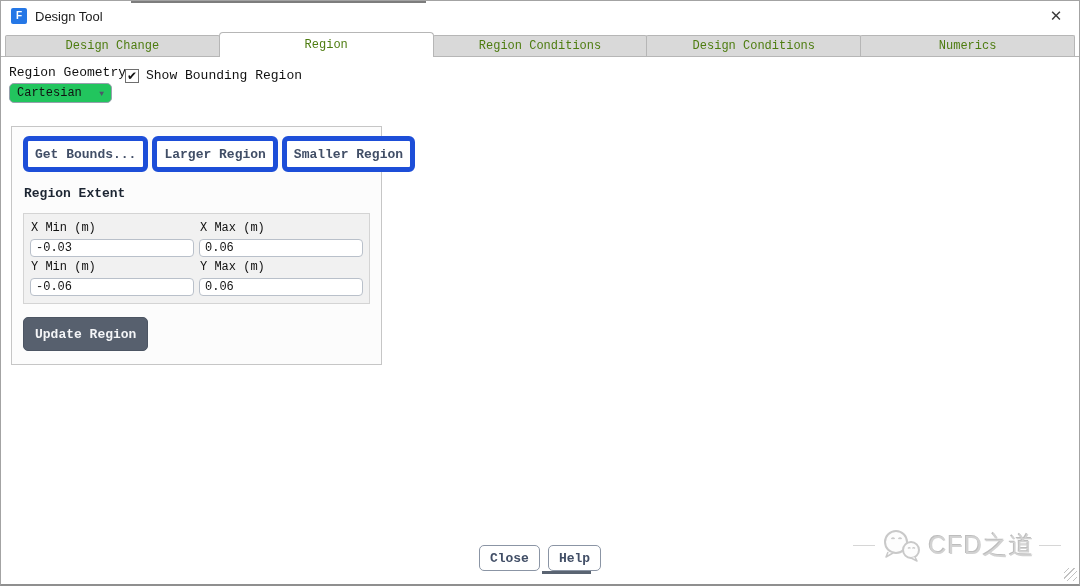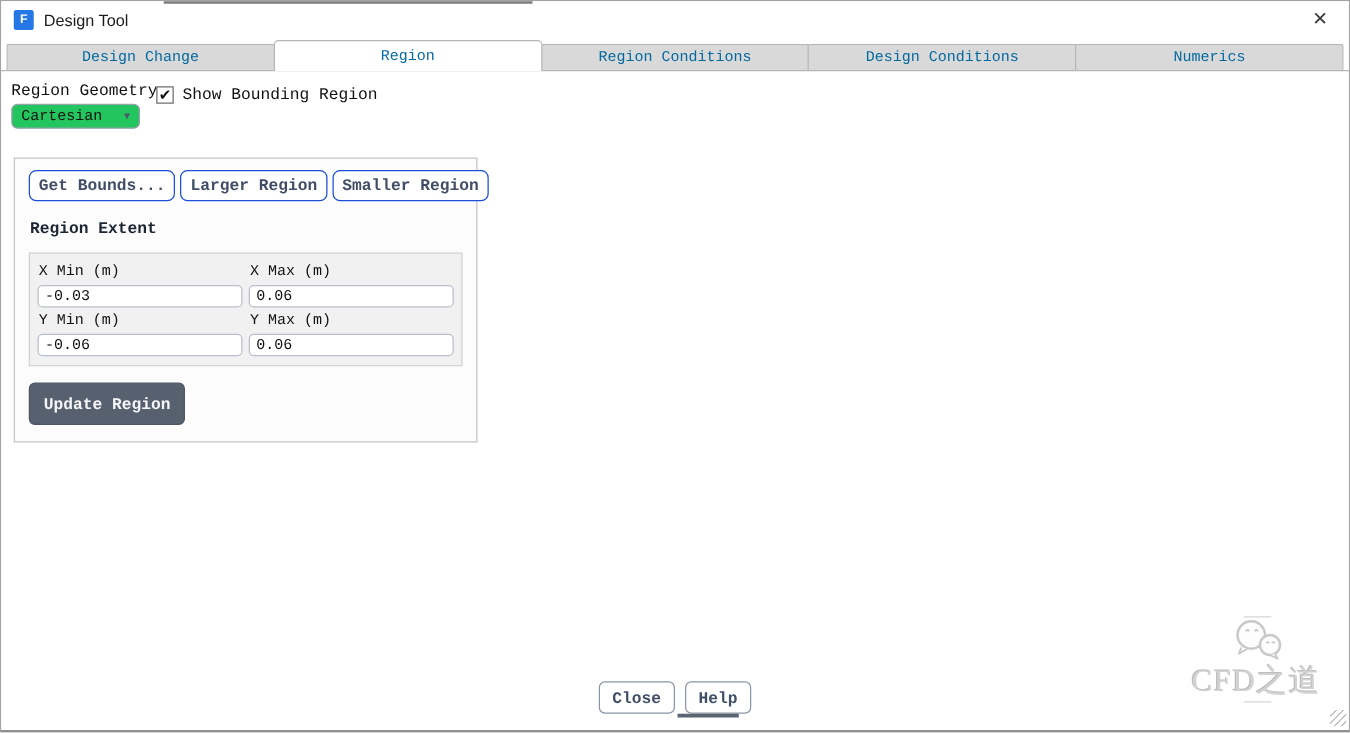--- a/index.html
+++ b/index.html
@@ -33,21 +33,21 @@
   
   .tabbar {
     display:flex; align-items:flex-end; height:26px; padding:0 4px;
     border-bottom:1px solid #b6b6b6; background:#ffffff; position:relative; z-index:1;
   }
   .tab {
     flex:1 1 0; height:21px; background:#d9d9d9;
     border:1px solid #b6b6b6; border-bottom:none; margin-left:-1px;
     border-radius:2px 2px 0 0;
     display:flex; align-items:center; justify-content:center;
-    font-size:12px; color:#0369a1; cursor:pointer; white-space:nowrap;
+    font-size:12px; color:#4d7c0f; cursor:pointer; white-space:nowrap;
   }
   .tab:first-child { margin-left:0; }
   .tab.active {
     background:#ffffff; height:25px; margin-bottom:-1px;
     border-radius:4px 4px 0 0; z-index:2; position:relative;
   }
 
   
   .content { position:absolute; left:0; top:57px; right:0; bottom:0; background:#fff; }
 
@@ -67,23 +67,23 @@
   }
   .check-label { font-size:13px; color:#111; margin-left:7px; }
 
   
   .groupbox {
     position:absolute; left:10px; top:68px; width:371px;
     border:1px solid #c6c6c6; background:#fcfcfc; padding:9px 11px 13px 11px;
   }
   .btn-row { display:flex; gap:4px; }
   .btn-outline {
-    background:#fff; border:1px solid #1d4ed8; border-radius:6px;
+    background:#fff; border:5px solid #1d4ed8; border-radius:6px;
     color:#414e66; font-weight:bold; font-size:13px;
-    padding:3px 7px; height:25px; white-space:nowrap; cursor:pointer;
+    padding:3px 7px; height:36px; white-space:nowrap; cursor:pointer;
     font-family:inherit;
   }
   .extent-title { margin:14px 0 5px 1px; font-weight:bold; font-size:13px; color:#1c2532; }
   .extent-panel {
     border:1px solid #d4d4d4; background:#f1f1f1; padding:4px 6px 7px 6px;
     display:grid; grid-template-columns:1fr 1fr; column-gap:5px;margin-top:12px;
   }
   .field-label { font-size:12px; color:#111; margin:3px 0 3px 1px; white-space:nowrap; }
   .field-input {
     width:100%; height:18px; background:#fff; border:1px solid #b9c0ca;
@@ -105,21 +105,21 @@
   .btn-footer {
     background:#fff; border:1px solid #8b95a5; border-radius:5px;
     color:#414e66; font-weight:bold; font-size:13px; font-family:inherit;
     padding:3px 10px; height:26px; cursor:pointer;
   }
 
   
   .watermark {
     position:absolute; right:18px; bottom:22px;
     display:flex; align-items:center; color:#cdcdcd;
-    font-family:Liberation Serif, serif; user-select:none;flex-direction:column;
+    font-family:Liberation Sans, sans-serif; user-select:none;
   }
   .watermark::before, .watermark::after {
     content:""; width:22px; height:1px; background:#d6d6d6;
   }
   .wm-icon { margin:0 4px 0 4px; }
   .wm-text {
     font-size:25px; letter-spacing:1px; color:#d2d2d2;
     text-shadow:-1px -1px 0 #bdbdbd, 1px 1px 0 #ffffff;
     margin:0 4px 0 2px;
   }

